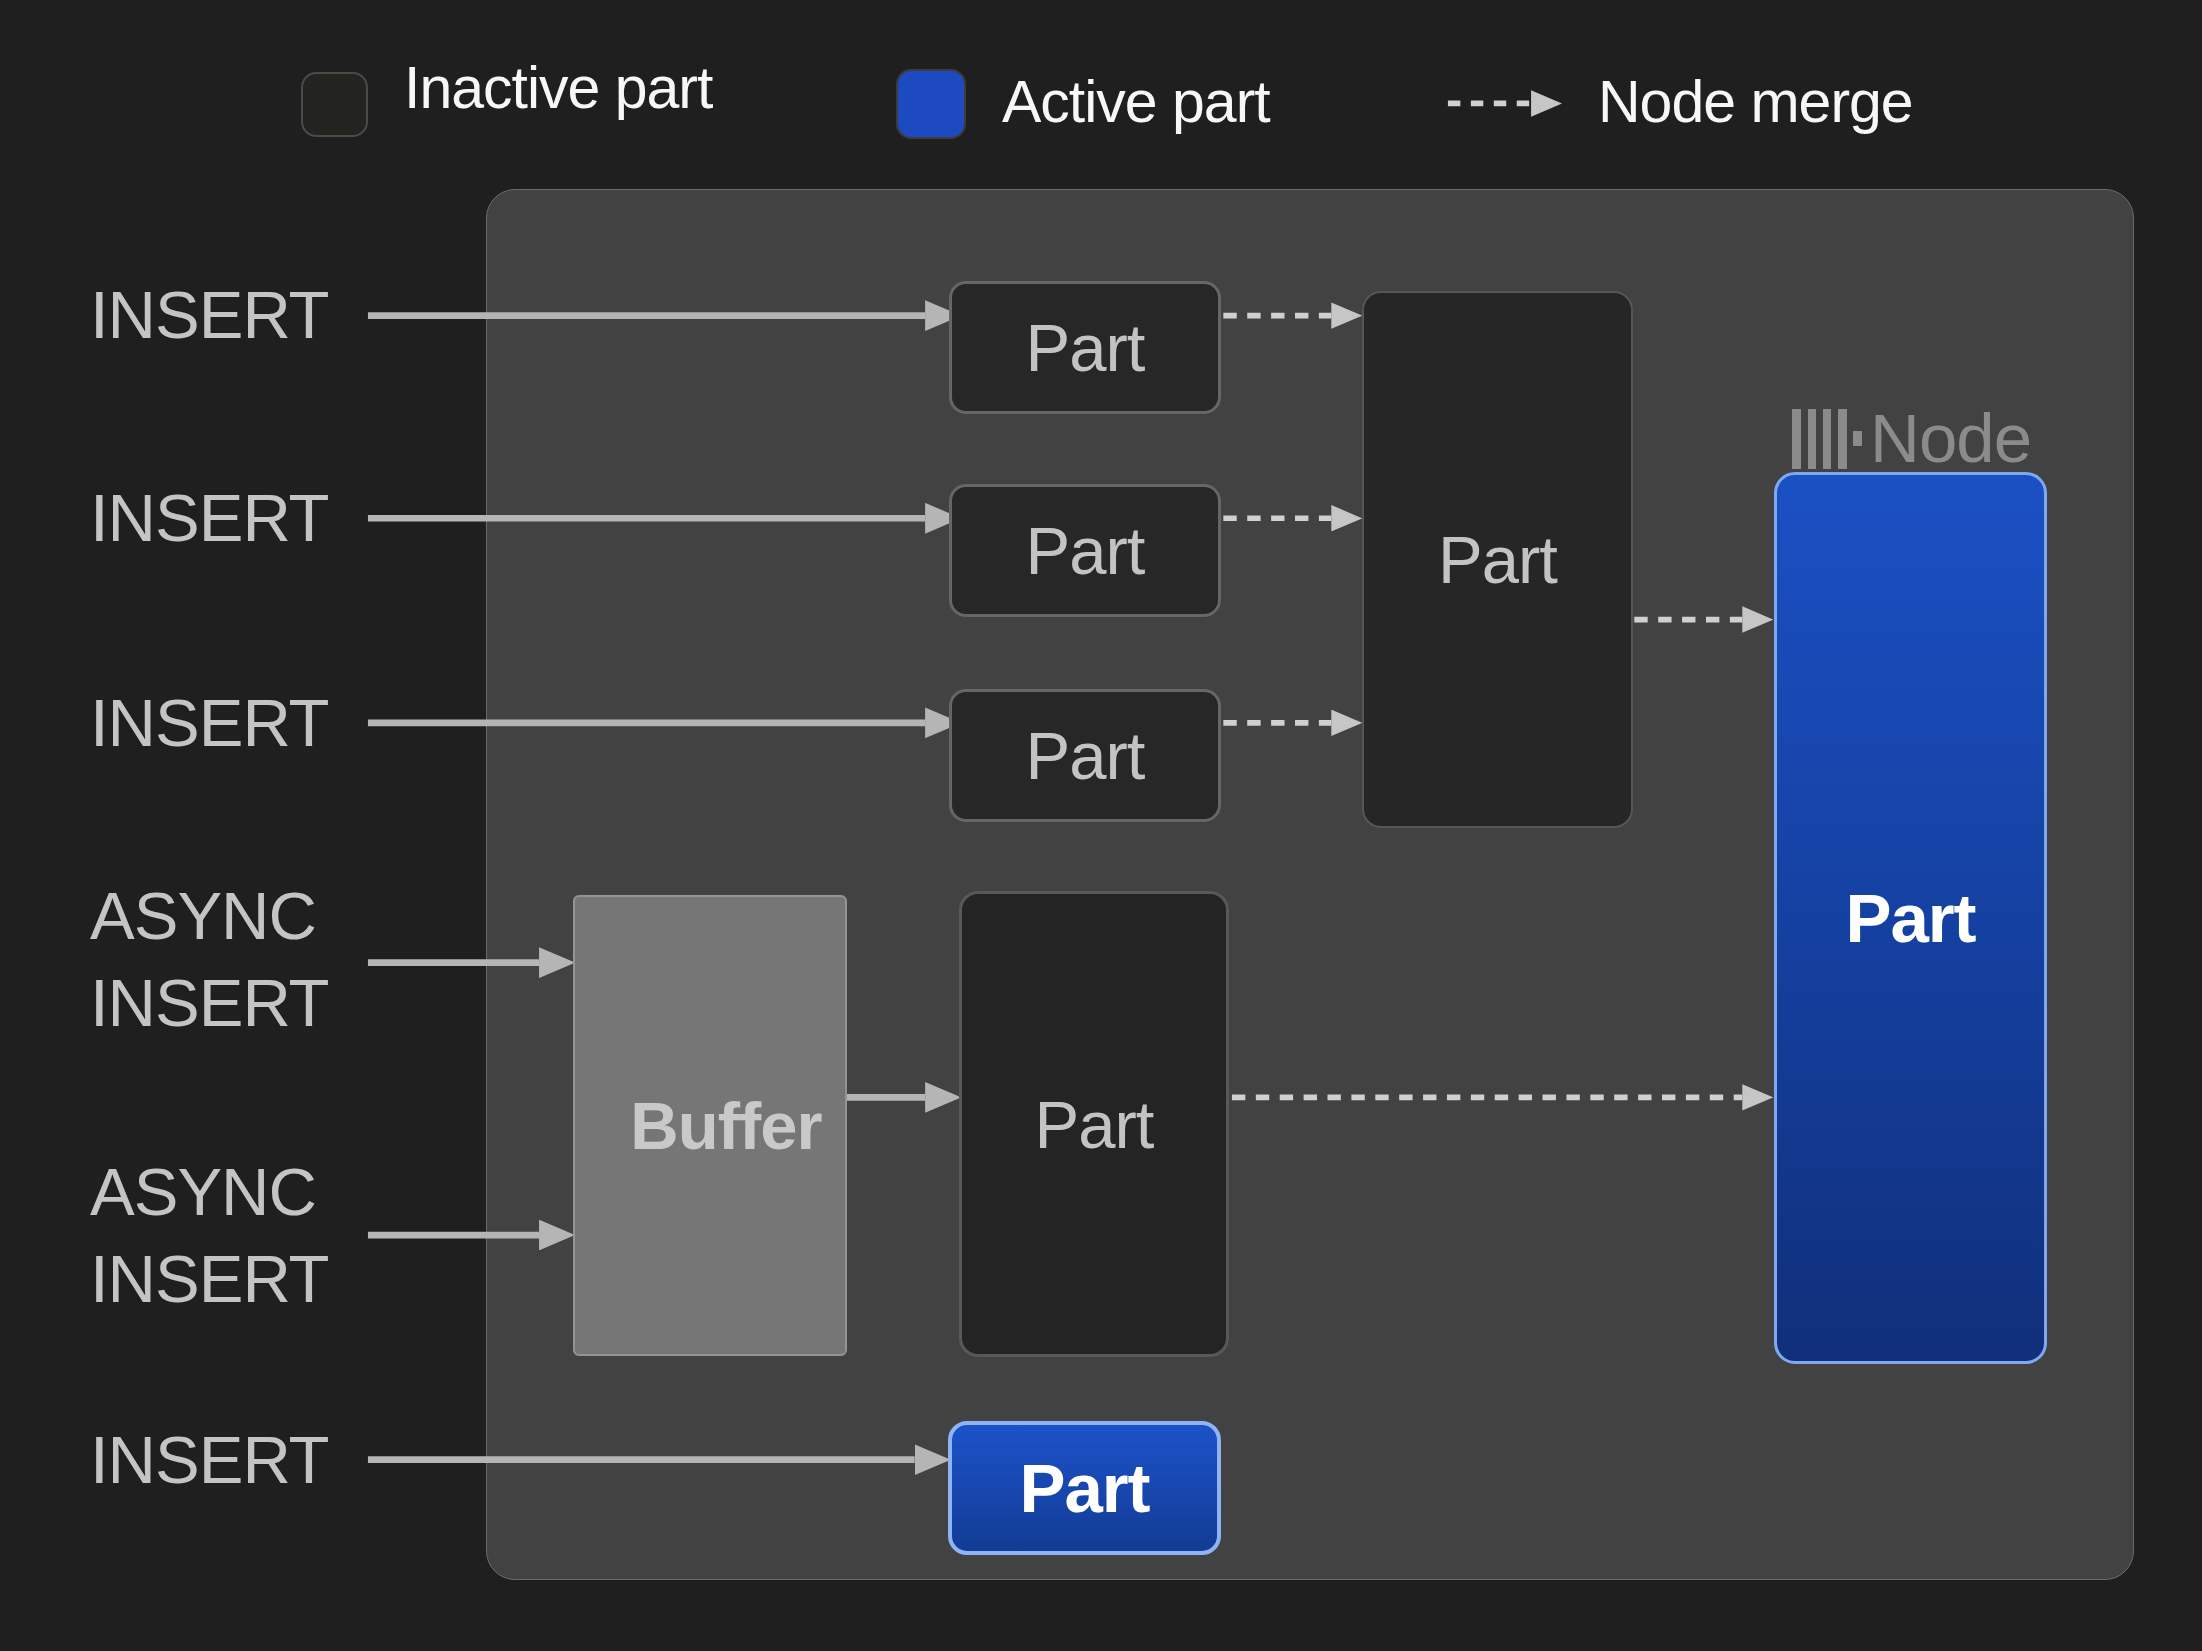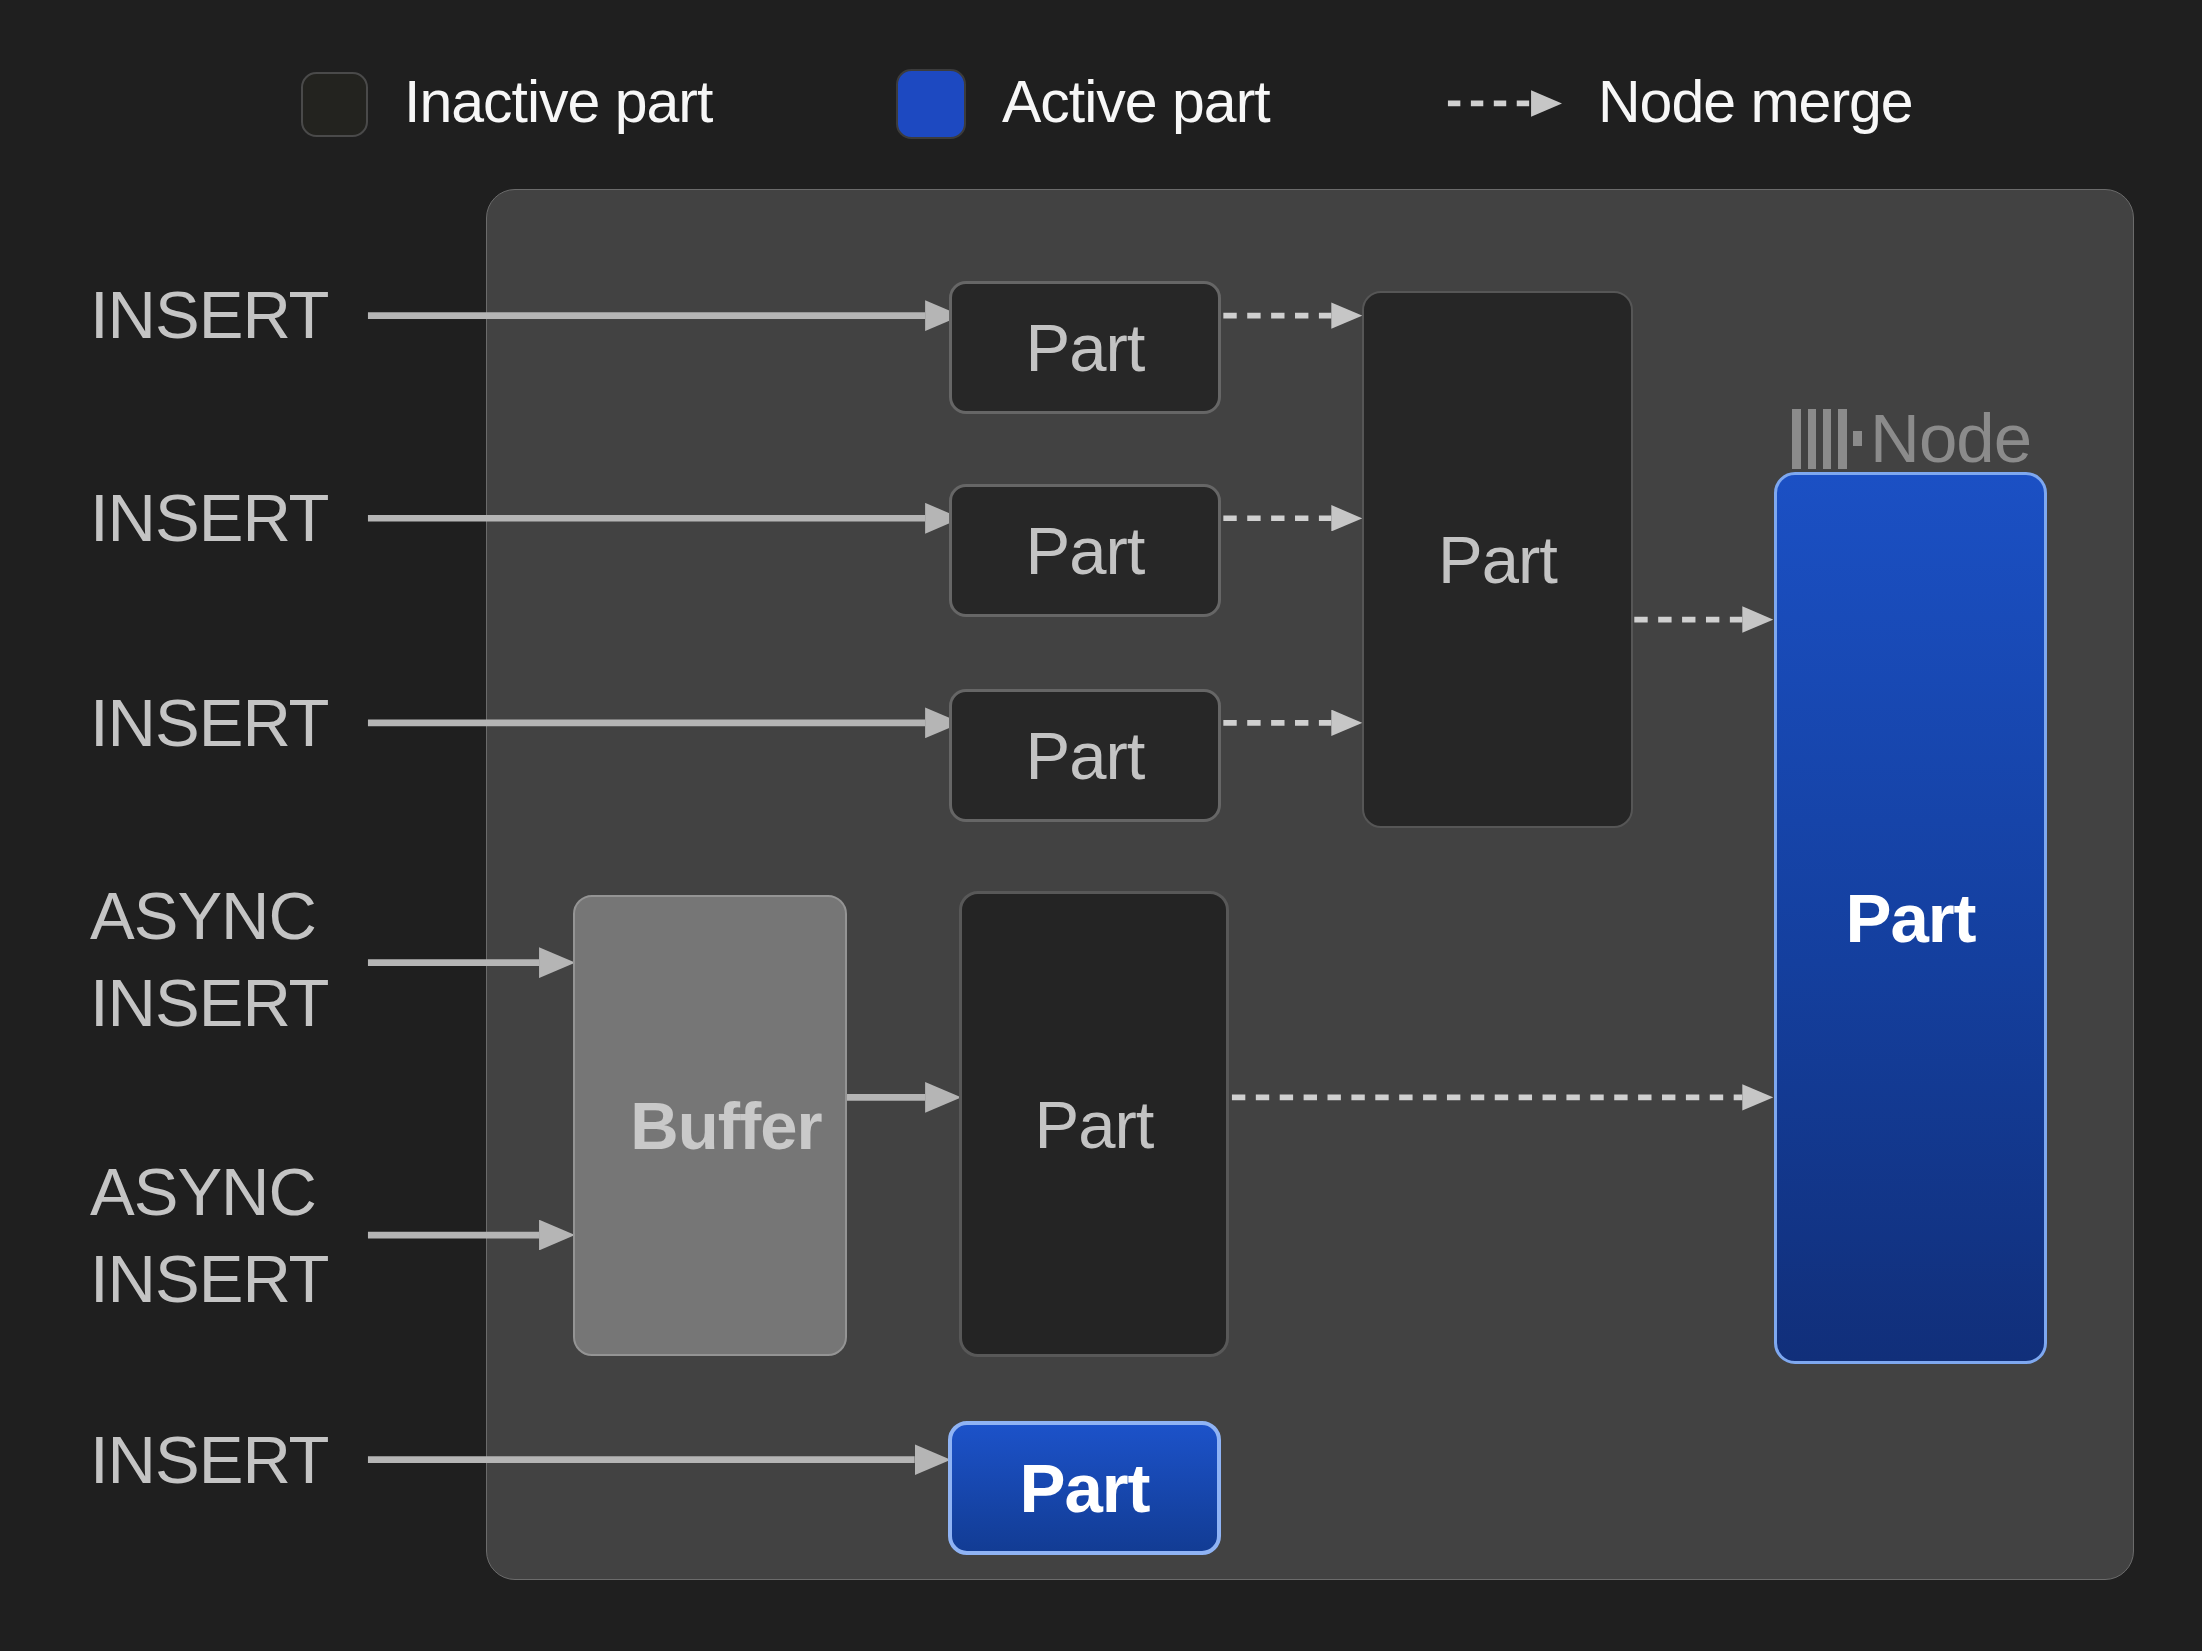--- a/index.html
+++ b/index.html
@@ -34,21 +34,21 @@
   .overlay{position:absolute;left:0;top:0;width:2202px;height:1652px;pointer-events:none;}
 
   
   .legend-swatch{position:absolute;box-sizing:border-box;}
   .swatch-inactive{left:301px;top:72px;width:67px;height:65px;border-radius:15.3px;
     background:#23231f;border:2.9px solid #4a4a4a;}
   .swatch-active{left:896px;top:69px;width:70px;height:70px;border-radius:15.3px;
     background:var(--active-blue);border:2.9px solid #3c3c3c;}
   .legend-label{position:absolute;transform:translateY(-50%);color:var(--legend-text);
     font-size:59px;font-weight:500;letter-spacing:-1px;white-space:nowrap;}
-  .legend-label-1{left:404px;top:102px;}
+  .legend-label-1{left:404px;top:88px;}
   .legend-label-2{left:1002px;top:102px;}
   .legend-label-3{left:1598px;top:102px;}
 
   
   .node{position:absolute;left:486px;top:189px;width:1648px;height:1391px;
     box-sizing:border-box;background:var(--node-bg);
     border:1.9px solid var(--node-border);border-radius:29px;}
   .node-header{position:absolute;top:218px;right:102px;display:flex;align-items:center;gap:8px;}
   .ch-logo{display:flex;align-items:center;gap:6.7px;height:61px;}
   .ch-logo .bar{width:8.6px;height:60px;background:var(--node-label);display:block;}
@@ -66,21 +66,21 @@
   .box-label{font-size:67px;letter-spacing:-1px;}
   .part-inactive{background:var(--inactive-fill);border:3.8px solid var(--inactive-border);border-radius:17px;}
   .part-inactive .box-label{color:var(--part-text);font-weight:400;}
   .part-1{left:949px;top:249px;width:272px;height:133px;}
   .part-2{left:949px;top:452px;width:272px;height:133px;}
   .part-3{left:949px;top:657px;width:272px;height:133px;}
   .part-merge{left:1362px;top:259px;width:271px;height:537px;
     background:var(--merge-fill);border:2.9px solid var(--merge-border);border-radius:19px;}
   .part-merge .box-label{color:var(--part-text);font-weight:400;}
   .buffer{left:573px;top:863px;width:274px;height:461px;
-    background:var(--buffer-fill);border:2.9px solid var(--buffer-border);border-radius:19px;padding-left:32px;}
+    background:var(--buffer-fill);border:2.9px solid var(--buffer-border);border-radius:6px;padding-left:32px;}
   .buffer .box-label{color:var(--buffer-text);font-weight:700;}
   .part-buffered{left:959px;top:859px;width:270px;height:466px;
     background:#242424;border:3.8px solid #585858;border-radius:19px;}
   .part-buffered .box-label{color:var(--part-text);font-weight:400;}
   .part-active-big{left:1774px;top:440px;width:273px;height:892px;
     background:linear-gradient(180deg,var(--active-blue-top) 0%,#143f9e 55%,var(--active-blue-bottom) 100%);
     border:3.8px solid var(--active-border);border-radius:21px;}
   .part-active-big .box-label{color:#ffffff;font-weight:700;font-size:69px;}
   .part-active-small{left:948px;top:1389px;width:273px;height:134px;
     background:linear-gradient(180deg,#1c52c9 0%,#123c94 100%);

